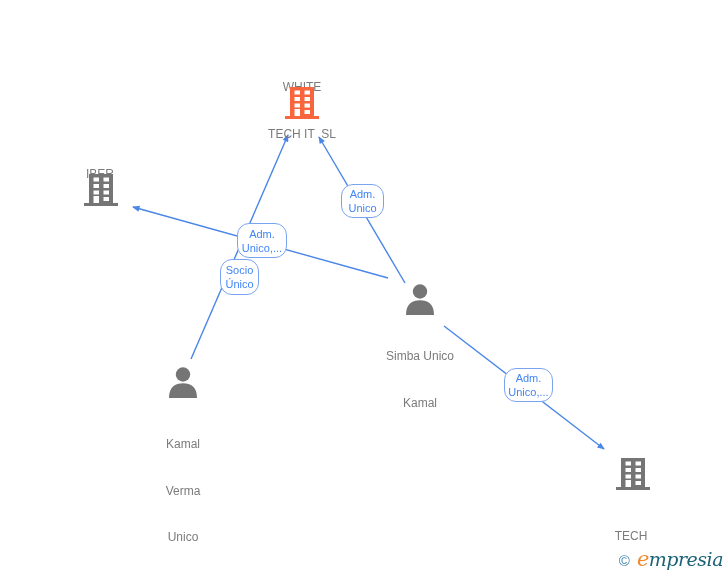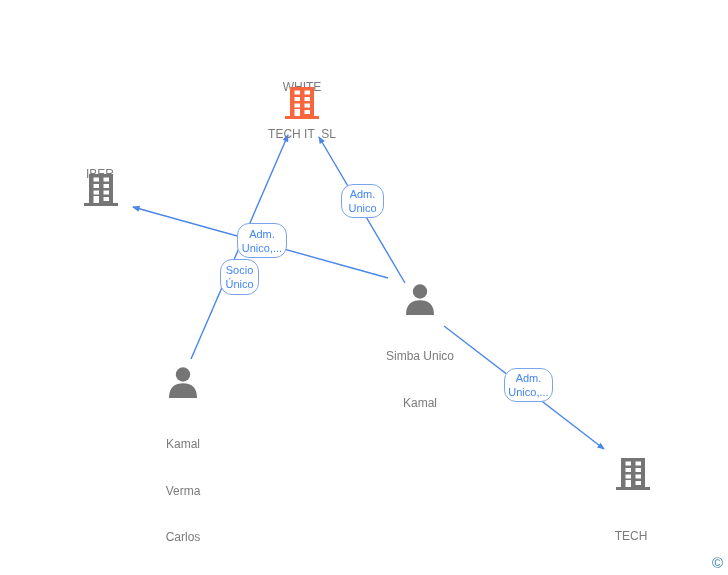--- a/index.html
+++ b/index.html
@@ -120,31 +120,32 @@
 
   <div class="node-icon icon-gray" style="left:167px;top:367px;">
     <svg width="32" height="31" viewBox="0 0 32 31">
       <circle cx="16" cy="7.5" r="7.2" fill="currentColor"></circle>
       <path d="M2 31 C2 20 8 16.2 16 16.2 C24 16.2 30 20 30 31 Z" fill="currentColor"></path>
     </svg>
   </div>
   <div class="node-label" style="left:133px;top:406px;width:100px;">
     <div>Kamal</div>
     <div>Verma</div>
-    <div>Carlos</div>
+    <div>Unico</div>
   </div>
 
   <div class="node-icon icon-gray" style="left:404px;top:284px;">
     <svg width="32" height="31" viewBox="0 0 32 31">
       <circle cx="16" cy="7.5" r="7.2" fill="currentColor"></circle>
       <path d="M2 31 C2 20 8 16.2 16 16.2 C24 16.2 30 20 30 31 Z" fill="currentColor"></path>
     </svg>
   </div>
   <div class="node-label" style="left:360px;top:318px;width:120px;">
     <div>Simba Unico</div>
     <div>Kamal</div>
   </div>
 
   <div class="footer">
     <span class="copy">©</span>
+    <span class="brand"><span class="e">e</span><span class="rest">mpresia</span></span>
   </div>
 
 </div>
 
 </body></html>

